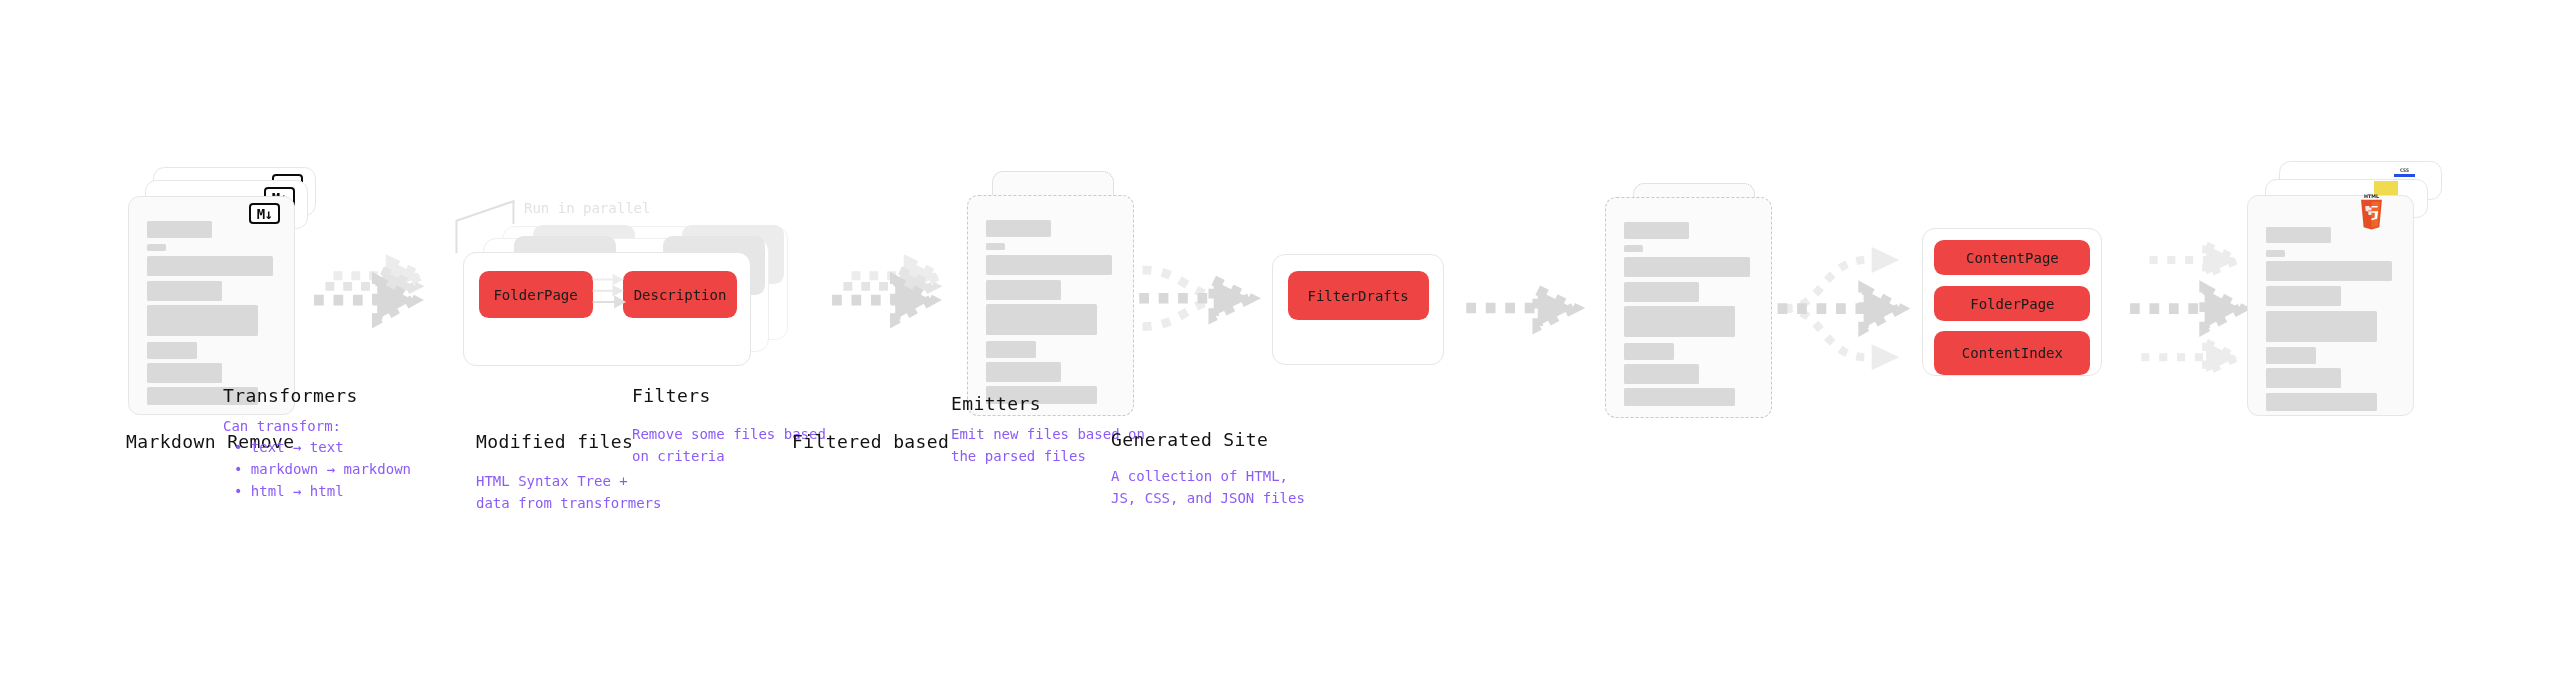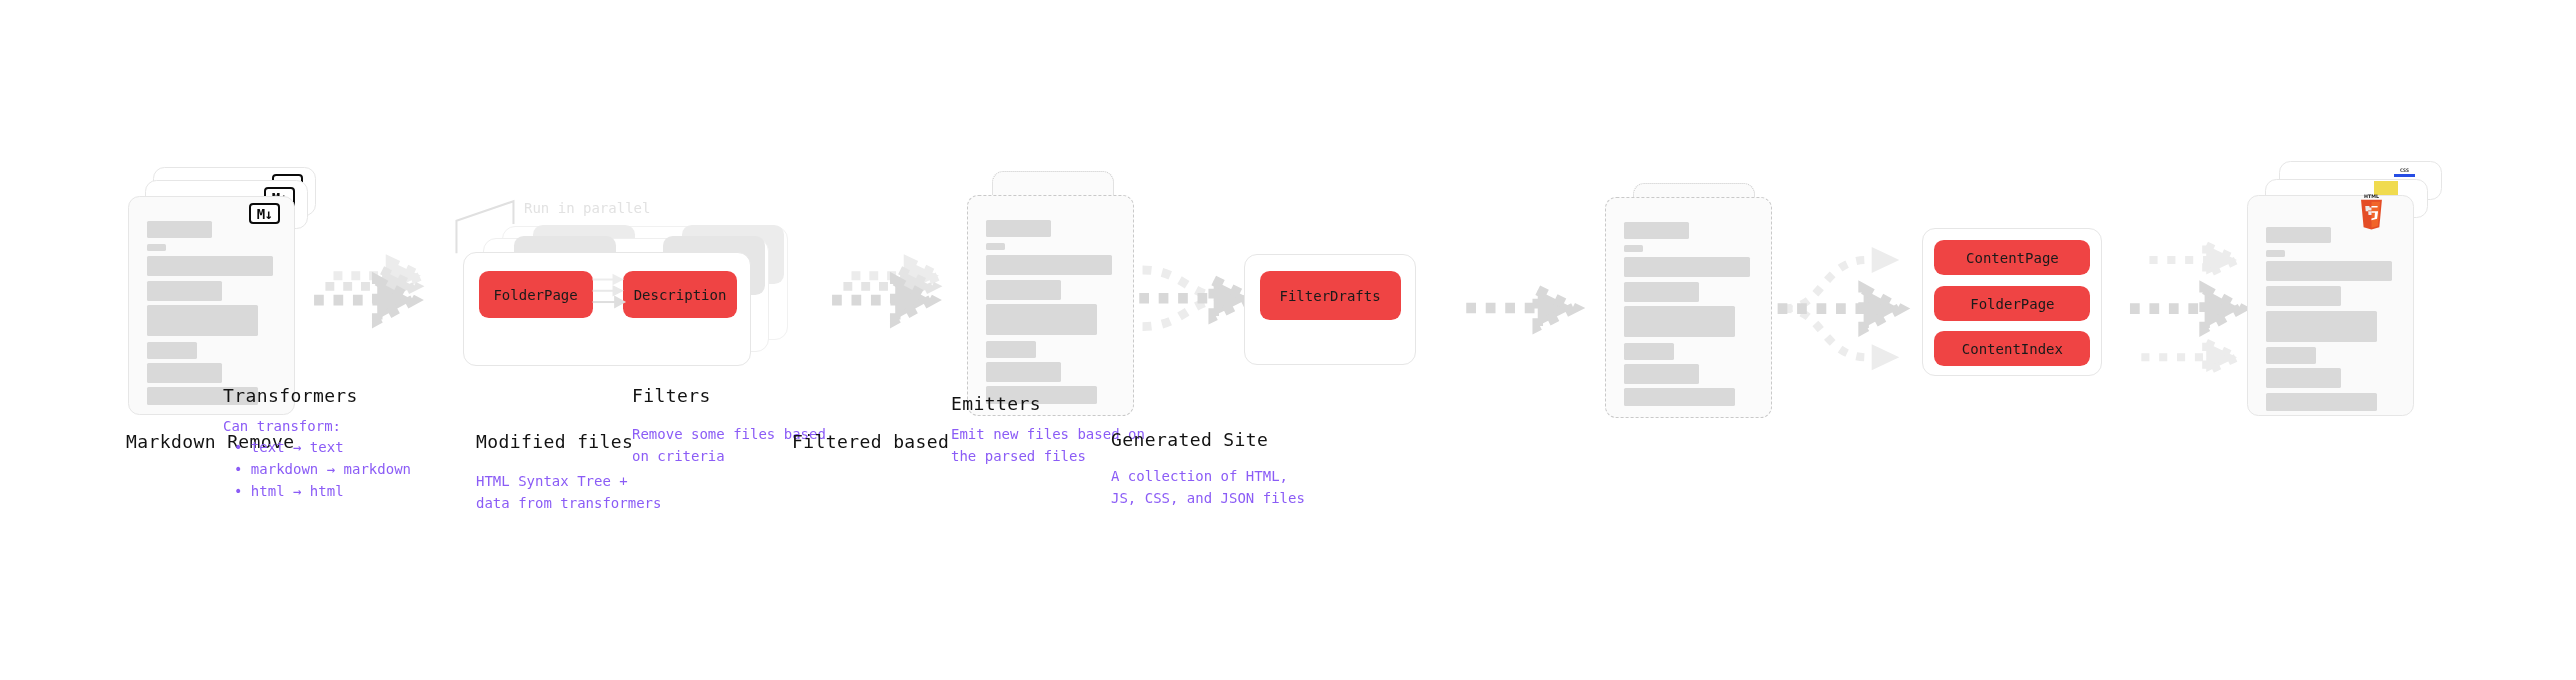--- a/index.html
+++ b/index.html
@@ -219,21 +219,21 @@
     <g fill="none" stroke="#ececec" stroke-width="11" stroke-dasharray="11 13">
       <path d="M 4 16 C 55 16, 60 50, 108 50"></path>
       <path d="M 4 86 C 55 86, 60 52, 108 52"></path>
     </g>
     <g stroke="#d8d8d8" stroke-width="13" stroke-dasharray="12 12" fill="#d8d8d8">
       <line x1="0" y1="51" x2="96" y2="51"></line>
       <polygon points="92,29 136,51 92,73"></polygon>
     </g>
   </svg>
 
-  <div class="group-box" style="left:1244px; top:254px; width:172px; height:111px;">
+  <div class="group-box" style="left:1272px; top:254px; width:172px; height:111px;">
     <div class="pill" style="left:14.6px; top:16.3px; width:141px; height:49px; font-size:14px;">FilterDrafts</div>
   </div>
 
   <div class="title" style="left:632px; top:385px;">Filters</div>
   <div class="subtitle" style="left:632px; top:424px;">Remove some files based
 on criteria</div>
 
   <svg style="left:1463px; top:286px; width:130px; height:49px;" viewBox="0 0 160 60" width="130" height="49">
     <g stroke="#d8d8d8" stroke-width="13" stroke-dasharray="12 12" fill="#d8d8d8">
       <line x1="4" y1="27" x2="96" y2="27"></line>
@@ -271,21 +271,21 @@
 
     <g stroke="#d8d8d8" stroke-width="13" stroke-dasharray="12 12" fill="#d8d8d8">
       <line x1="2" y1="92" x2="112" y2="92"></line>
       <polygon points="108,68 152,92 108,116"></polygon>
     </g>
   </svg>
 
   <div class="group-box" style="left:1922px; top:228px; width:180px; height:148px;">
     <div class="pill" style="left:11.4px; top:11.4px; width:156px; height:35px; font-size:14px;">ContentPage</div>
     <div class="pill" style="left:11.4px; top:57px; width:156px; height:35px; font-size:14px;">FolderPage</div>
-    <div class="pill" style="left:11.4px; top:102px; width:156px; height:35px; font-size:14px;">ContentIndex</div>
+    <div class="pill" style="left:11.4px; top:102px; width:156px; height:44px; font-size:14px;">ContentIndex</div>
   </div>
 
   <div class="title" style="left:951px; top:393px;">Emitters</div>
   <div class="subtitle" style="left:951px; top:424px;">Emit new files based on
 the parsed files</div>
 
   <svg style="left:2117px; top:234px; width:146px; height:146px;" viewBox="0 0 180 180" width="146" height="146">
     <g stroke="#ececec" stroke-width="10" stroke-dasharray="10 12" fill="#ececec">
       <line x1="40" y1="32" x2="112" y2="32"></line>
       <polygon points="110,14 148,32 110,50"></polygon>

